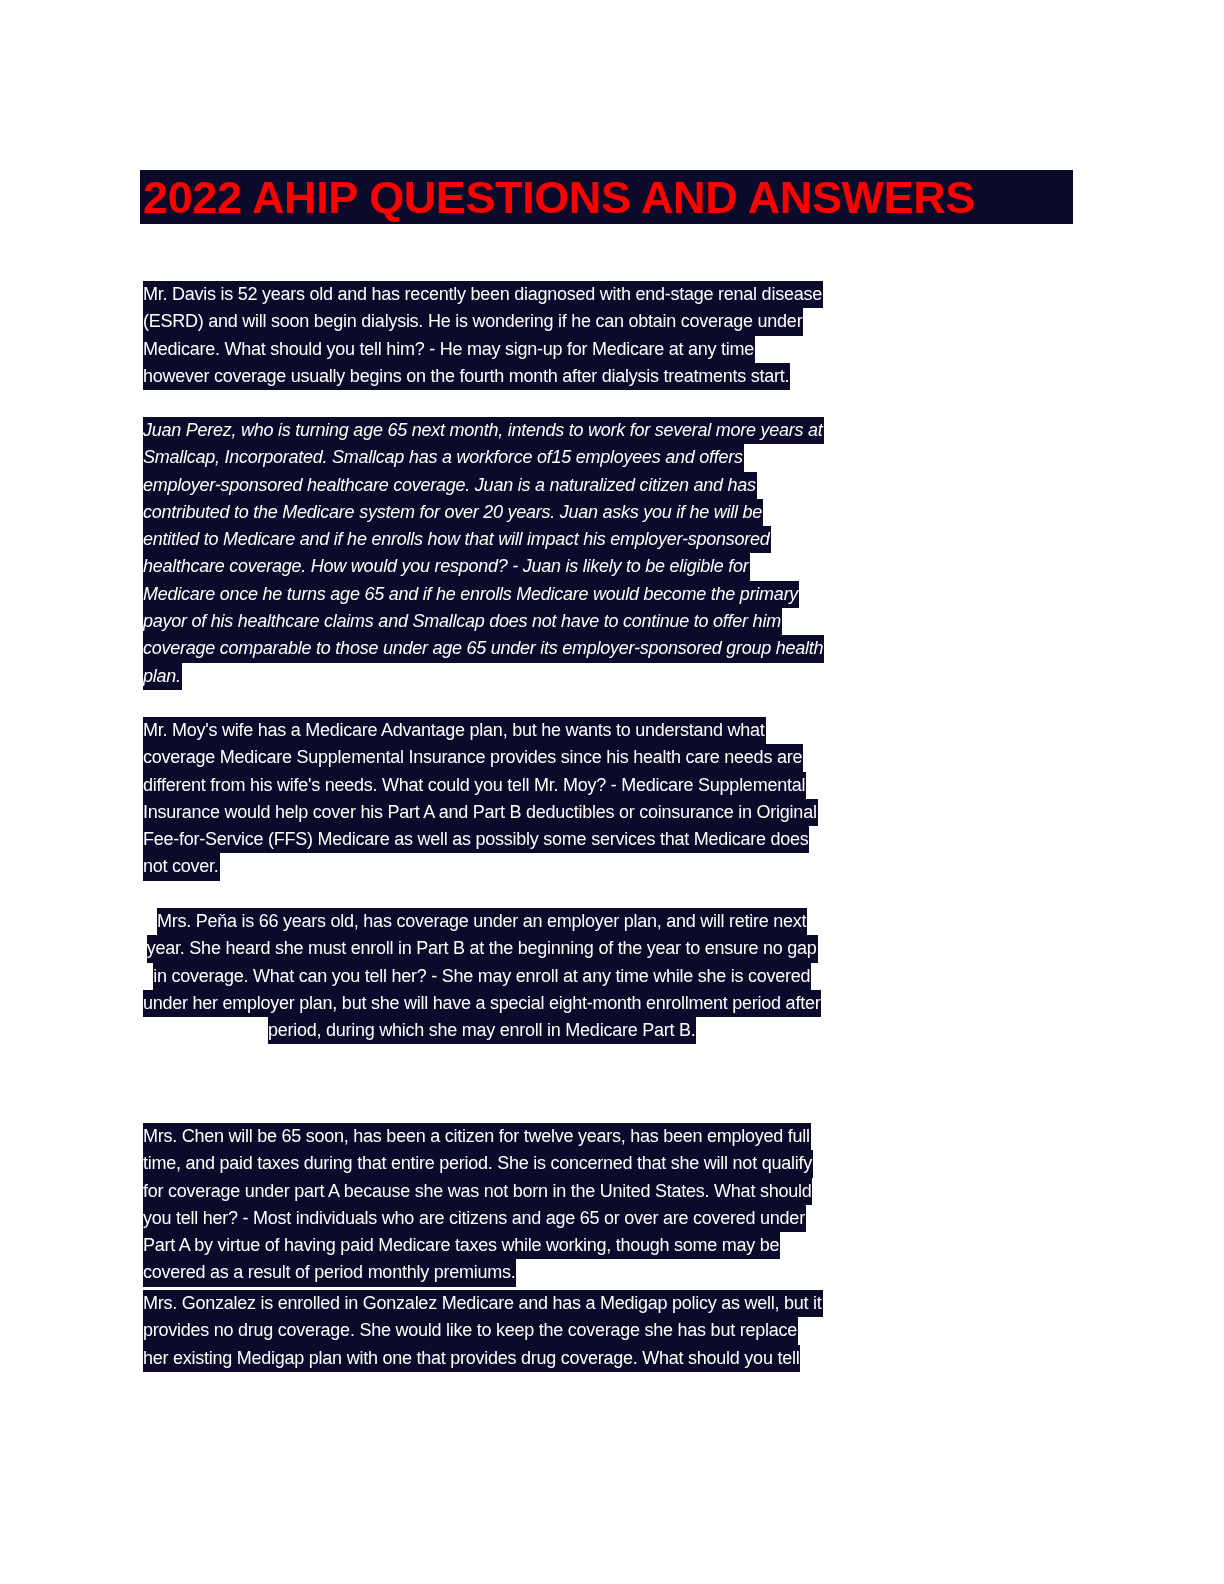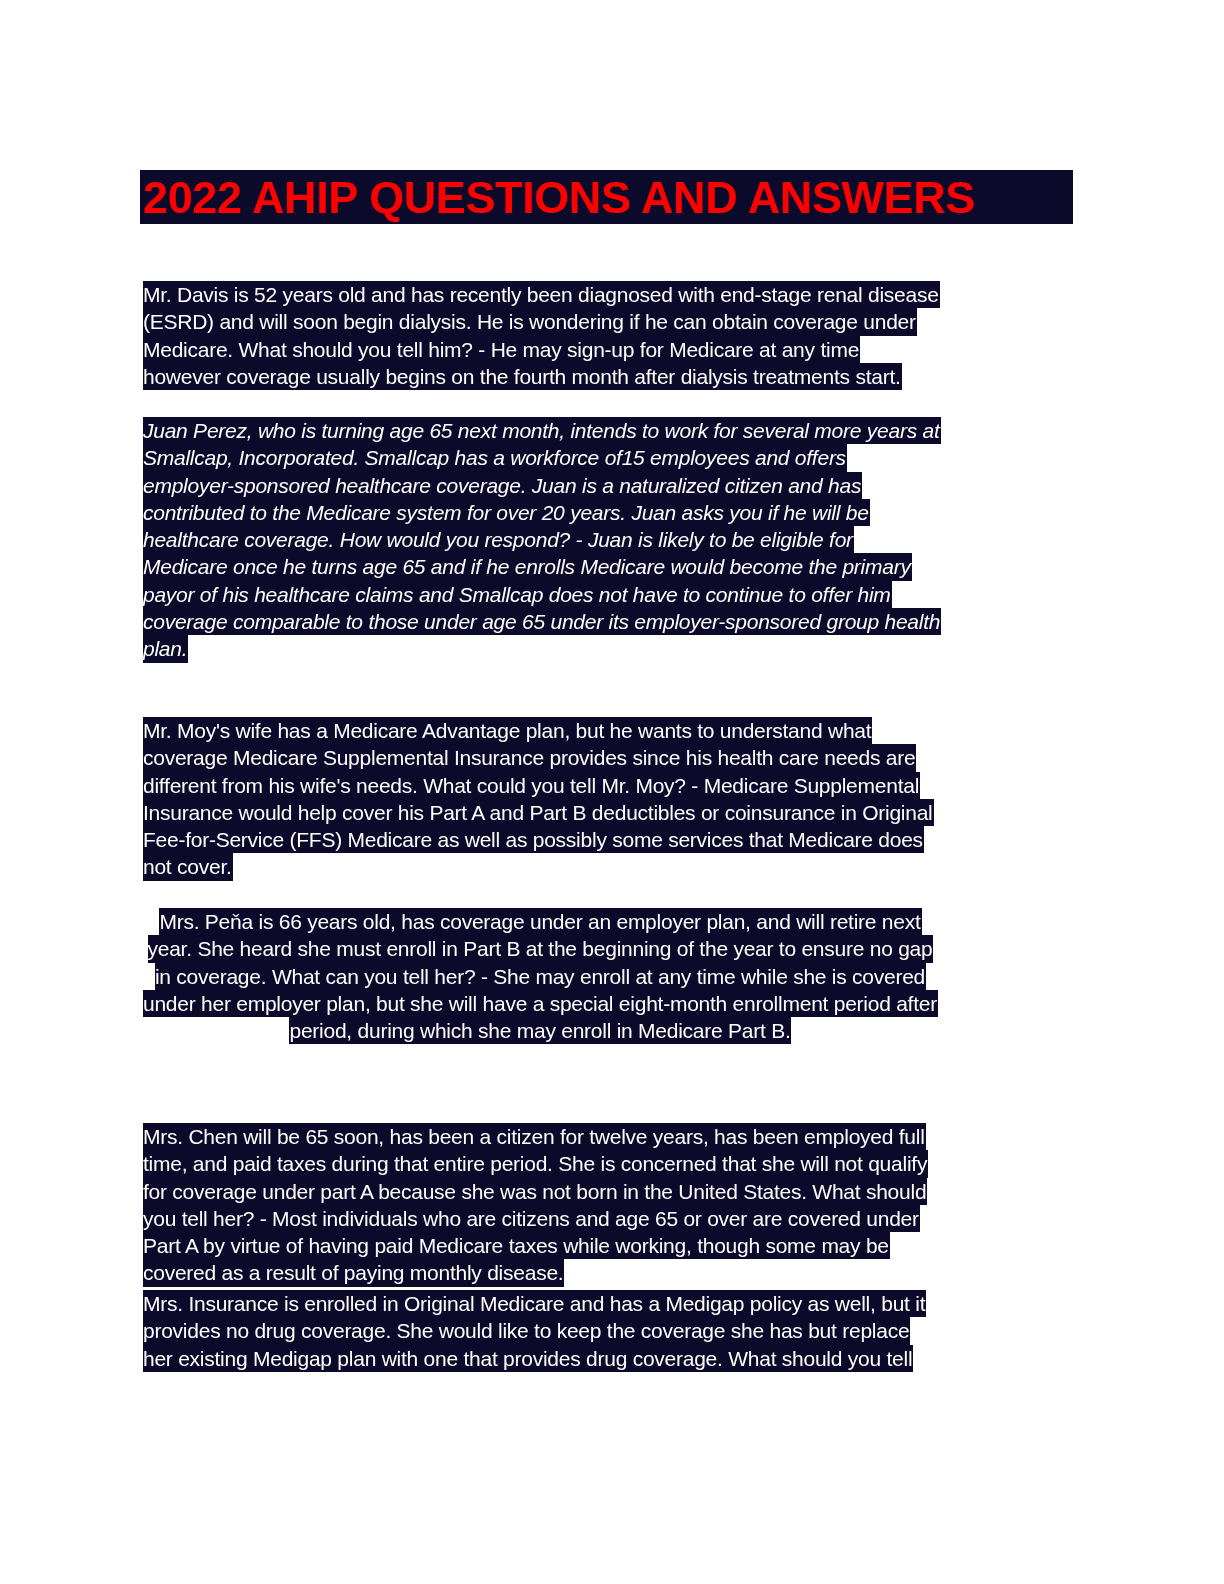--- a/index.html
+++ b/index.html
@@ -9,21 +9,21 @@
     background:#0b0a2b;
   }
   .title-text {
     position:absolute; left:143px; top:170px; height:46px; line-height:56px;
     font-family:"Liberation Sans", sans-serif; font-weight:bold; font-size:45px;
     color:#ff0000; white-space:nowrap; letter-spacing:-0.4px;
   }
   .para { position:absolute; left:143px; }
   .line {
     display:block; height:27.3px; line-height:27px;
-    font-family:"Liberation Sans", sans-serif; font-size:21px;
+    font-family:"Liberation Sans", sans-serif; font-size:18px;
     color:#ffffff; white-space:nowrap; letter-spacing:-0.25px;
   }
   .line span {
     background:#0b0a2b; display:inline-block; height:27.3px; padding-right:1px;
   }
 </style>
 </head>
 <body>
 
 <div>
@@ -36,20 +36,21 @@
     <div class="line"><span>(ESRD) and will soon begin dialysis. He is wondering if he can obtain coverage under</span></div>
     <div class="line"><span>Medicare. What should you tell him? - He may sign-up for Medicare at any time</span></div>
     <div class="line"><span>however coverage usually begins on the fourth month after dialysis treatments start.</span></div>
   </div>
 
   <div class="para" style="top:417px;font-style:italic;">
     <div class="line"><span>Juan Perez, who is turning age 65 next month, intends to work for several more years at</span></div>
     <div class="line"><span>Smallcap, Incorporated. Smallcap has a workforce of15 employees and offers</span></div>
     <div class="line"><span>employer-sponsored healthcare coverage. Juan is a naturalized citizen and has</span></div>
     <div class="line"><span>contributed to the Medicare system for over 20 years. Juan asks you if he will be</span></div>
+    <div class="line"><span>entitled to Medicare and if he enrolls how that will impact his employer-sponsored</span></div>
     <div class="line"><span>healthcare coverage. How would you respond? - Juan is likely to be eligible for</span></div>
     <div class="line"><span>Medicare once he turns age 65 and if he enrolls Medicare would become the primary</span></div>
     <div class="line"><span>payor of his healthcare claims and Smallcap does not have to continue to offer him</span></div>
     <div class="line"><span>coverage comparable to those under age 65 under its employer-sponsored group health</span></div>
     <div class="line"><span>plan.</span></div>
   </div>
 
   <div class="para" style="top:717px;">
     <div class="line"><span>Mr. Moy's wife has a Medicare Advantage plan, but he wants to understand what</span></div>
     <div class="line"><span>coverage Medicare Supplemental Insurance provides since his health care needs are</span></div>
@@ -66,22 +67,22 @@
     <div class="line"><span>under her employer plan, but she will have a special eight-month enrollment period after</span></div>
     <div class="line"><span>period, during which she may enroll in Medicare Part B.</span></div>
   </div>
 
   <div class="para" style="top:1099px;margin-top:24px;">
     <div class="line"><span>Mrs. Chen will be 65 soon, has been a citizen for twelve years, has been employed full</span></div>
     <div class="line"><span>time, and paid taxes during that entire period. She is concerned that she will not qualify</span></div>
     <div class="line"><span>for coverage under part A because she was not born in the United States. What should</span></div>
     <div class="line"><span>you tell her? - Most individuals who are citizens and age 65 or over are covered under</span></div>
     <div class="line"><span>Part A by virtue of having paid Medicare taxes while working, though some may be</span></div>
-    <div class="line"><span>covered as a result of paying monthly disease.</span></div>
+    <div class="line"><span>covered as a result of period monthly premiums.</span></div>
   </div>
 
   <div class="para" style="top:1290px;">
-    <div class="line"><span>Mrs. Insurance is enrolled in Original Medicare and has a Medigap policy as well, but it</span></div>
+    <div class="line"><span>Mrs. Gonzalez is enrolled in Gonzalez Medicare and has a Medigap policy as well, but it</span></div>
     <div class="line"><span>provides no drug coverage. She would like to keep the coverage she has but replace</span></div>
     <div class="line"><span>her existing Medigap plan with one that provides drug coverage. What should you tell</span></div>
   </div>
 
 </div>
 
 </body></html>

